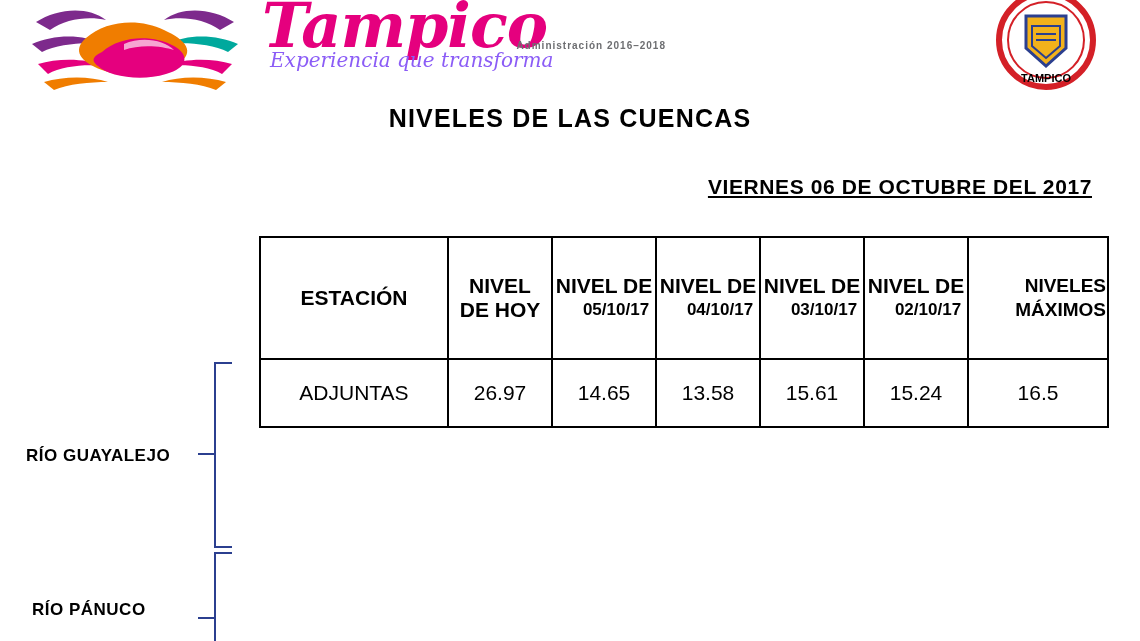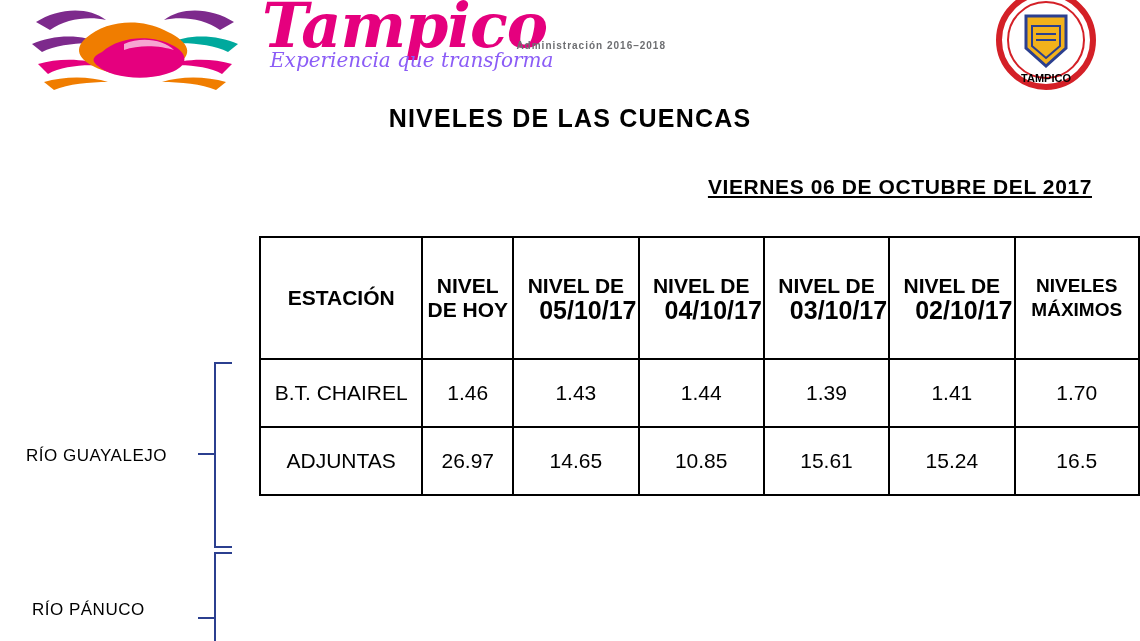--- a/index.html
+++ b/index.html
@@ -98,21 +98,21 @@
     font-weight: bold;
     letter-spacing: 0.6px;
     text-decoration: underline;
     white-space: nowrap;
   }
 
   
   .basin-label {
     position: absolute;
     font-size: 17px;
-    font-weight: normal;
+    font-weight: bold;
     letter-spacing: 0.5px;
     white-space: nowrap;
   }
   .basin-1 { left: 26px; top: 446px; }
   .basin-2 { left: 32px; top: 600px; }
 
   .bracket {
     position: absolute;
     border: 2px solid #2b3f8f;
     border-right: none;
@@ -144,34 +144,35 @@
     vertical-align: middle;
     font-size: 21px;
   }
   table.levels thead th {
     height: 118px;
     font-weight: bold;
     line-height: 24px;
   }
   table.levels thead th.small {
     font-size: 19px;
+    text-align: right;
   }
   table.levels tbody td {
     height: 64px;
     font-weight: normal;
   }
   table.levels tbody td.station {
     font-size: 21px;
   }
   .col-station { width: 188px; }
   .col-data { width: 104px; }
   .col-max { width: 140px; }
 
   .hdr-line1 { display: block; }
-  .hdr-date { display: block; font-size: 25px; padding-left: 24px; }
+  .hdr-date { display: block; font-size: 17px; padding-left: 24px; }
 </style>
 </head>
 <body>
 
 <div class="header">
 
   <div class="logo-mark">
     <svg width="215" height="100" viewBox="0 0 215 100">
       <g>
         <path d="M8 22 C30 8, 60 6, 78 20 C62 16, 38 18, 22 30 Z" fill="#7d2a8c"></path>
@@ -256,31 +257,22 @@
         <span class="hdr-date">02/10/17</span>
       </th>
       <th class="small">
         <span class="hdr-line1">NIVELES</span>
         <span class="hdr-line1">MÁXIMOS</span>
       </th>
     </tr>
   </thead>
   <tbody>
     <tr>
-      <td class="station">B.T. CHAIREL</td>
-      <td>1.46</td>
-      <td>1.43</td>
-      <td>1.44</td>
-      <td>1.39</td>
-      <td>1.41</td>
-      <td>1.70</td>
-    </tr>
-    <tr>
       <td class="station">ADJUNTAS</td>
       <td>26.97</td>
       <td>14.65</td>
-      <td>10.85</td>
+      <td>13.58</td>
       <td>15.61</td>
       <td>15.24</td>
       <td>16.5</td>
     </tr>
   </tbody>
 </table>
 
 </body></html>

